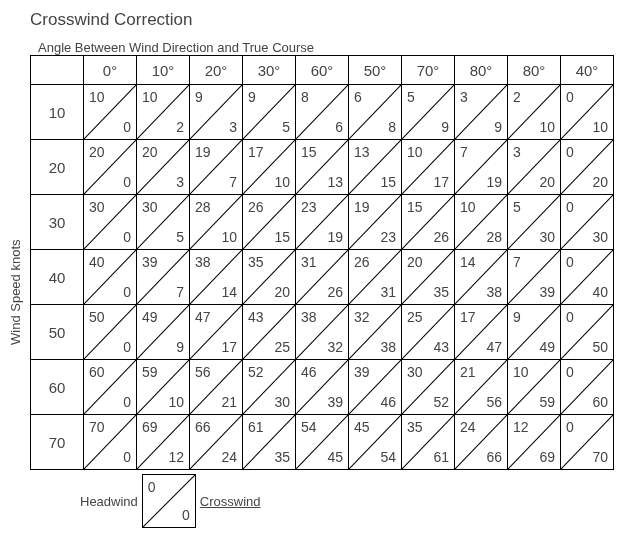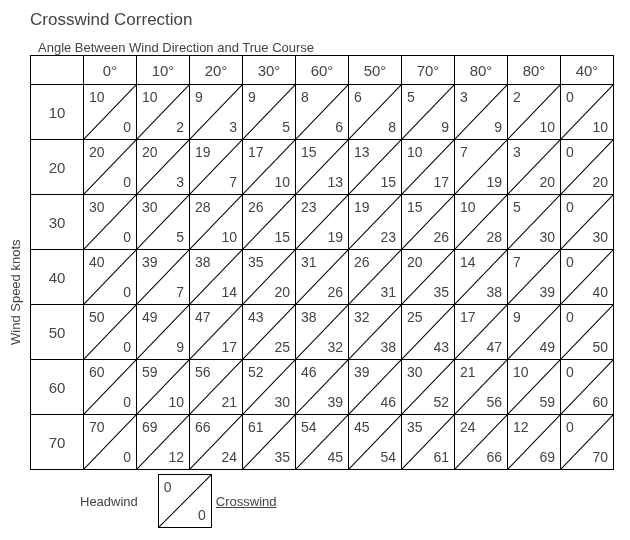--- a/index.html
+++ b/index.html
@@ -52,21 +52,21 @@
     position: absolute; inset:0; width:100%; height:100%;
     pointer-events:none;
   }
   .legend {
     display: flex;
     align-items: center;
     margin-top: 4px;
     margin-left: 50px;
     font-size: 13px;
   }
-  .legend .lab-head { margin-right: 20px; }
+  .legend .lab-head { margin-right: 4px; }
   .legend .lab-cross { margin-left: 4px; text-decoration: underline; }
   .legend .box {
     width: 52px; height: 52px;
     border: 1px solid #000;
     position: relative;
     font-size: 14px;
   }
   .legend .box .hw { position:absolute; top:4px; left:5px; }
   .legend .box .cw { position:absolute; bottom:4px; right:5px; }
   .legend .box svg { position:absolute; inset:0; width:100%; height:100%; }

